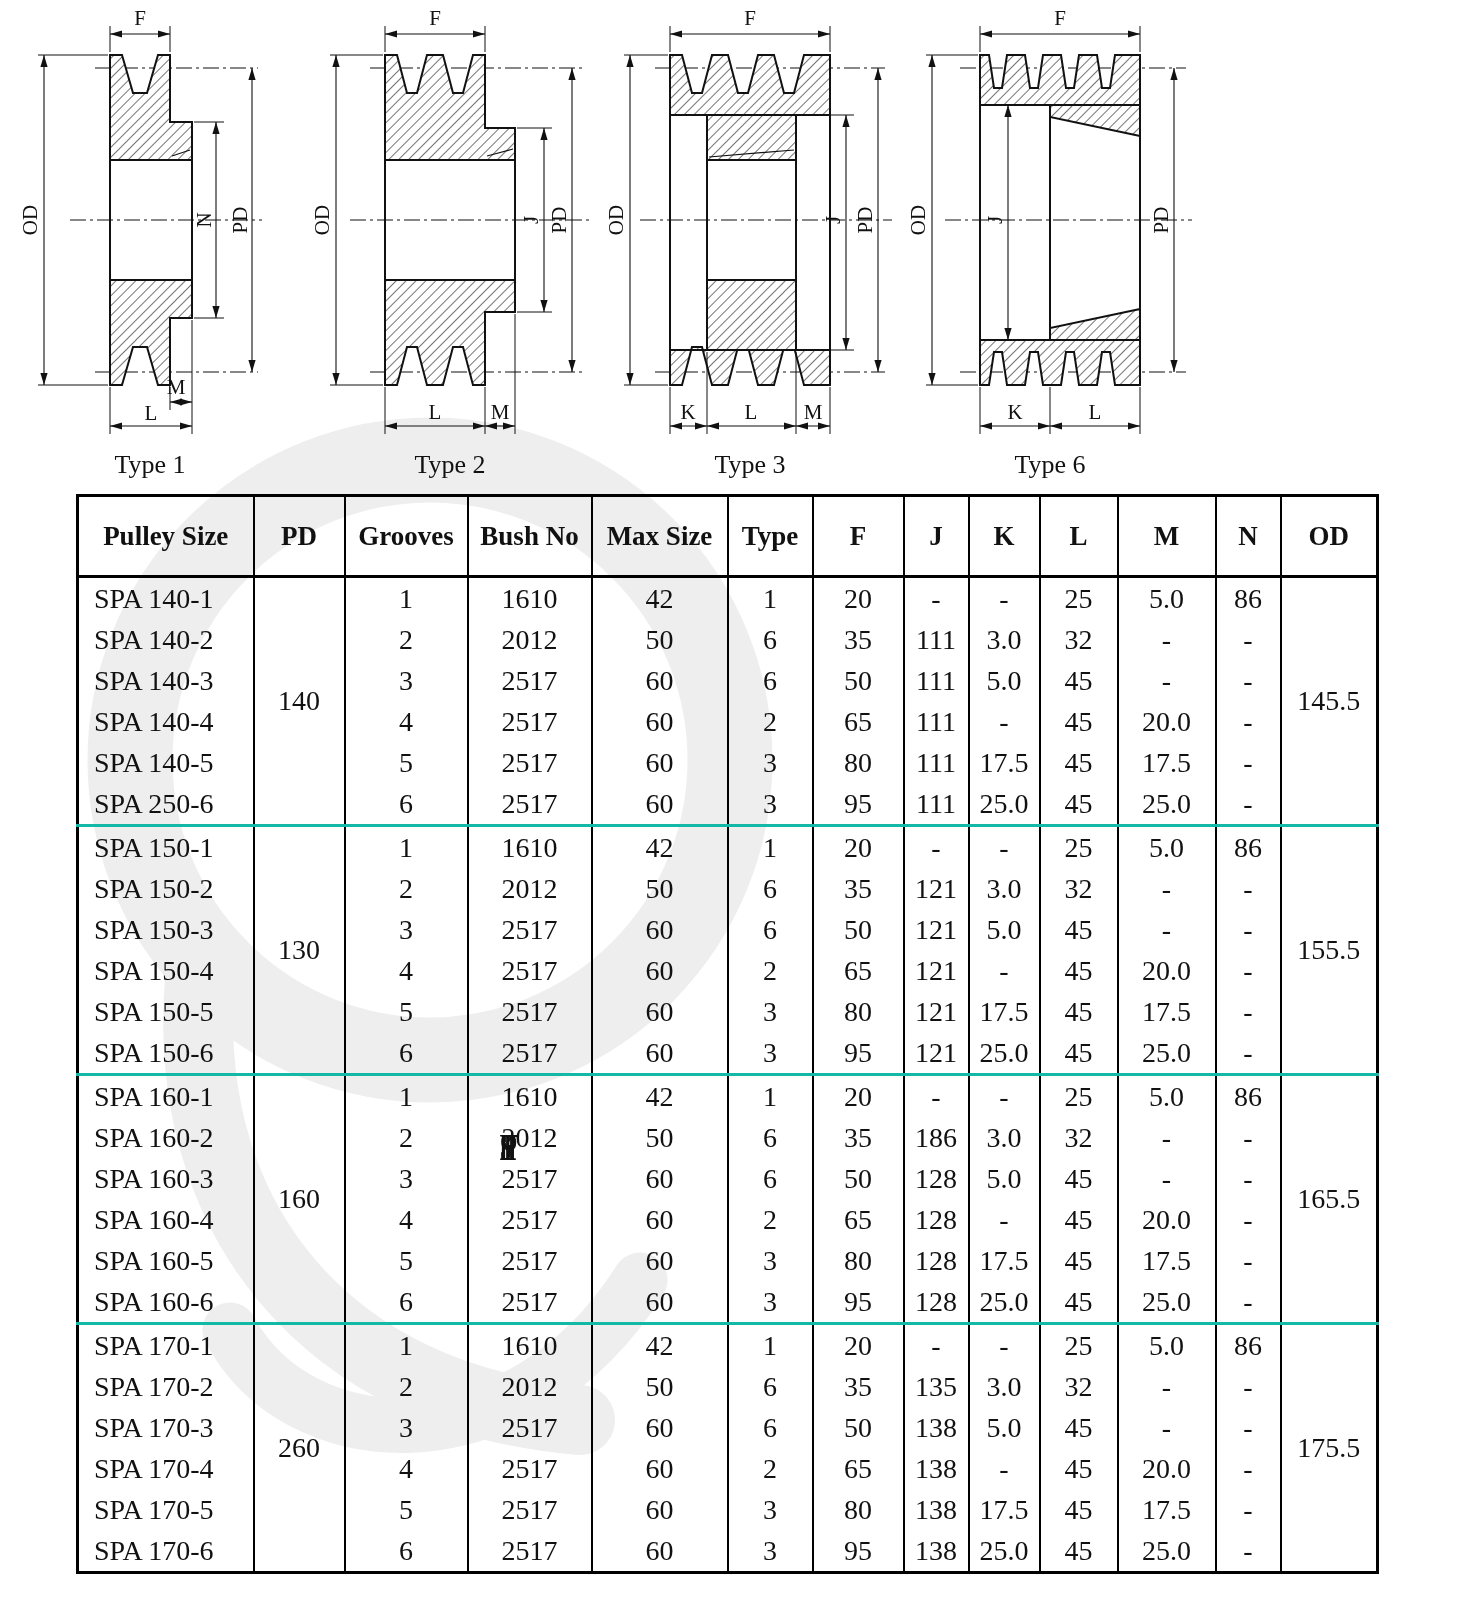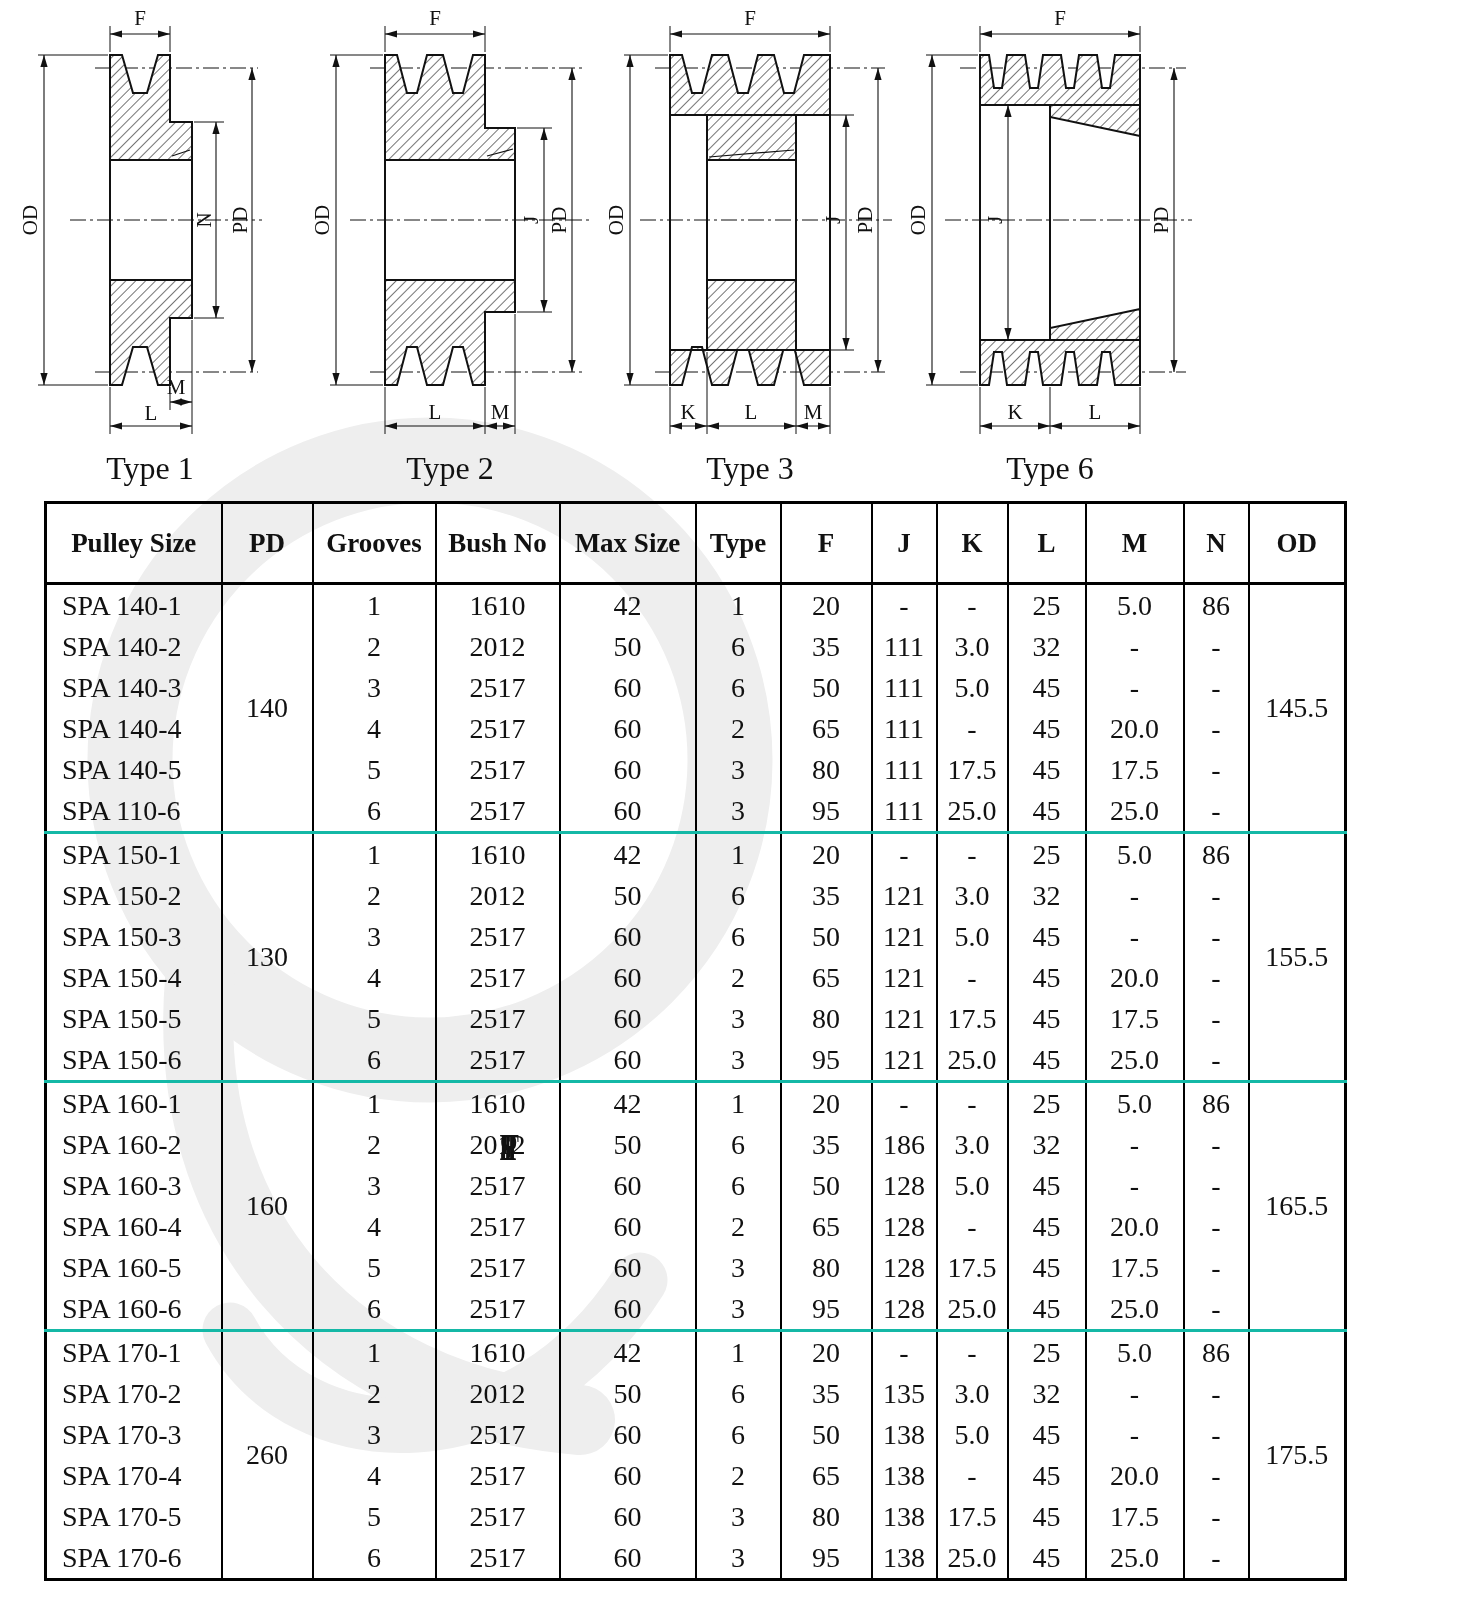--- a/index.html
+++ b/index.html
@@ -3,30 +3,30 @@
 <meta charset="utf-8">
 <style>
   html,body{margin:0;padding:0;background:#fff;}
   body{width:1468px;height:1600px;overflow:hidden;position:relative;
        font-family:"Liberation Serif", serif;color:#111;}
   .wm{position:absolute;left:0;top:0;z-index:0;}
   .content{position:relative;z-index:1;}
   .diagrams{display:flex;padding-top:10px;}
   .diagram{display:flex;flex-direction:column;align-items:center;}
   .d1{margin-left:45px;} .d2{margin-left:10px;} .d3{margin-left:30px;} .d6{margin-left:5px;}
-  .caption{font-size:32px;margin-top:0;text-align:center;}
+  .caption{font-size:26px;margin-top:0;text-align:center;}
   svg text{font-family:"Liberation Serif", serif;font-size:21px;fill:#111;}
   .ext{stroke:#111;stroke-width:1;}
   .dim{stroke:#111;stroke-width:1.1;}
   .cl{stroke:#111;stroke-width:1;stroke-dasharray:16 4 3 4;}
   .blk{fill:url(#hatch);stroke:#111;stroke-width:2;stroke-linejoin:miter;}
   .edge{stroke:#111;stroke-width:2;}
   .thin{stroke:#111;stroke-width:1.2;}
   table.spec{border-collapse:collapse;table-layout:fixed;width:1300px;
-             margin:14px 0 0 44px;border:3px solid #000;background:transparent;font-family:Liberation Serif, serif;}
+             margin:14px 0 0 76px;border:3px solid #000;background:transparent;font-family:Liberation Serif, serif;}
   table.spec th,table.spec td{border-left:2px solid #000;border-right:2px solid #000;
              border-top:none;border-bottom:none;text-align:center;padding:0;
              font-size:28px;line-height:1.05;background:transparent;}
   table.spec thead th{height:78px;font-weight:bold;font-size:27px;border-bottom:3px solid #000;}
   table.spec tbody td{height:41px;font-weight:normal;}
   table.spec tbody tr.group-start td{border-top:3px solid #14b8a6;}
   td.col-size{text-align:left !important;padding-left:15px !important;}
 </style>
 </head>
 <body>
@@ -298,21 +298,21 @@
           <td>60</td>
           <td>3</td>
           <td>80</td>
           <td>111</td>
           <td>17.5</td>
           <td>45</td>
           <td>17.5</td>
           <td>-</td>
         </tr>
         <tr>
-          <td class="col-size">SPA 110-6</td>
+          <td class="col-size">SPA 250-6</td>
           <td>6</td>
           <td>2517</td>
           <td>60</td>
           <td>3</td>
           <td>95</td>
           <td>111</td>
           <td>25.0</td>
           <td>45</td>
           <td>25.0</td>
           <td>-</td>

